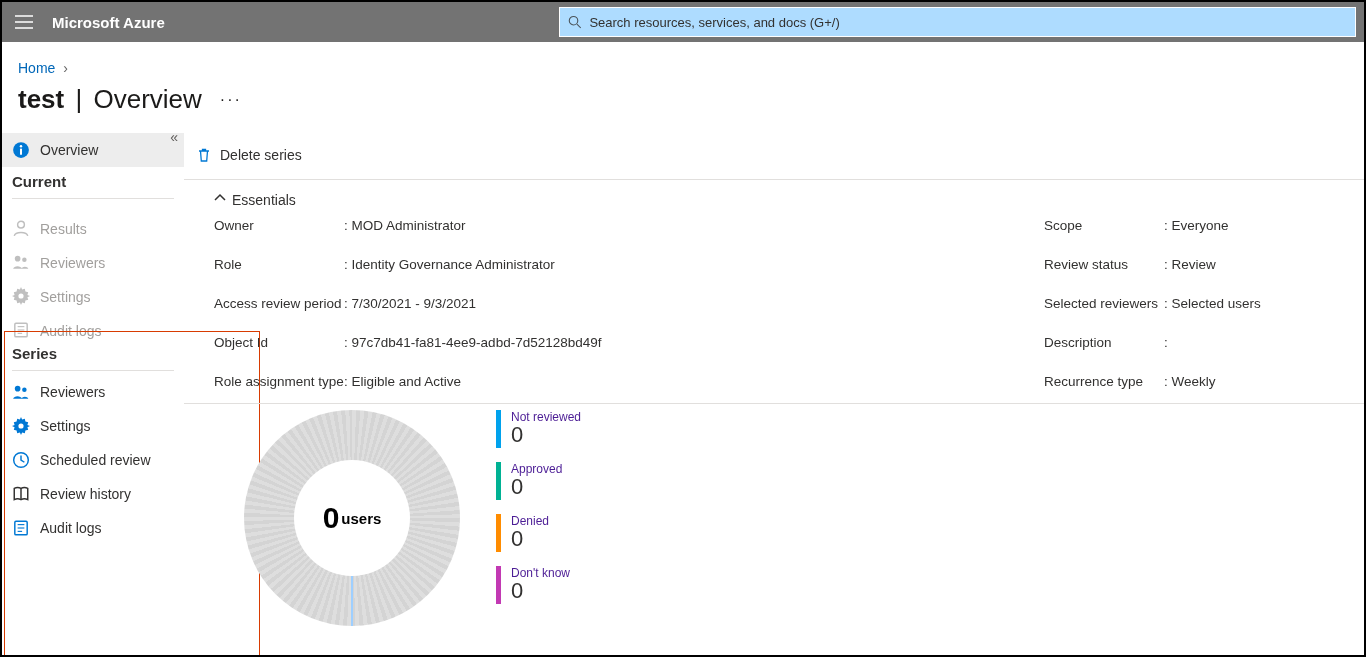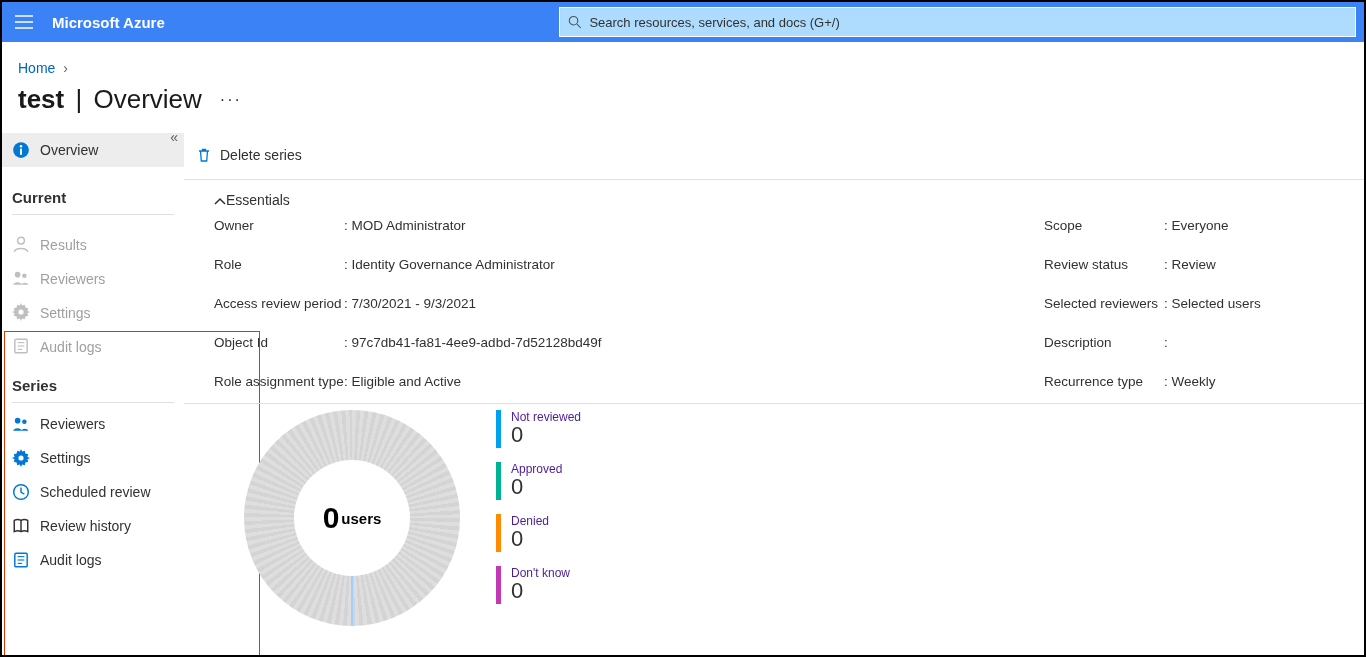--- a/index.html
+++ b/index.html
@@ -1,20 +1,20 @@
 <!DOCTYPE html>
 <html><head>
 <meta charset="utf-8">
 <style>
   * { box-sizing: border-box; margin: 0; padding: 0; }
   html, body { width: 1366px; height: 657px; font-family: "Segoe UI", Arial, sans-serif; background: #fff; overflow: hidden; }
   body { border: 2px solid #000; position: relative; }
 
   
-  .topbar { height: 40px; background: #3b82f6; display: flex; align-items: center; color: #fff; }
+  .topbar { height: 40px; background: #737373; display: flex; align-items: center; color: #fff; }
   .menu-btn { width: 44px; height: 40px; display:flex; align-items:center; justify-content:center; cursor:pointer; }
   .menu-btn svg { width:18px; height:14px; }
   .brand { font-size:15px; font-weight:600; margin-left:6px;}
   .search-wrap { flex:1; height: 24px; display:flex; align-items:center; padding:4px 8px 4px 0;}
   .search-box { flex:1; height:30px; background:#aedcff; border:1px solid #fff; display:flex; align-items:center; padding:0 8px; }
   .search-box svg { width:14px; height:14px; margin-right:8px; opacity:.8;}
   .search-box input { border:none; background:transparent; outline:none; width:100%; font-size:13px; color:#1a1a1a;}
   .search-box input::placeholder{color:#323130;}
 
   
@@ -30,32 +30,32 @@
   .outer { display:flex; flex-direction:column; height: calc(657px - 44px); }
 
   
   .side { width: 262px; position:relative;}
   .collapse { position:absolute; top:-4px; right:6px; font-size:14px; color:#605e5c; cursor:pointer;}
   .nav-item { height:34px; display:flex; align-items:center; padding:0 10px; font-size:14px; color:#323130; cursor:pointer;}
   .nav-item.active { background:#ededed;}
   .nav-item.dim { color:#a19f9d;align-items:flex-end;}
   .nav-item .ico { width:18px; height:18px; margin-right:10px; display:flex; align-items:center; justify-content:center;}
   .nav-item .ico svg{max-width:18px;max-height:18px;}
-  .nav-group { padding:22px 10px 4px 10px; font-size:15px; font-weight:600; color:#323130;}
+  .nav-group { padding:6px 10px 4px 10px; font-size:15px; font-weight:600; color:#323130;}
   .group-line { height:1px; background:#e1dfdd; margin:4px 10px 4px 10px;}
   .red-box { position:absolute; left:2px; top:198px; width:256px; height:366px; border:1px solid #d83b01; pointer-events:none;}
 
   
   .content { flex:1; padding:0; position:relative;}
   .toolbar { height:36px; display:flex; align-items:center; padding-left:12px; margin-top:4px;}
   .toolbar .tool { display:flex; align-items:center; font-size:14px; color:#323130; cursor:pointer;}
   .toolbar .tool svg{ width:16px; height:16px; margin-right:8px; stroke:#0078d4;}
   .hr{height:1px;background:#e1dfdd; margin-top:6px;}
 
-  .essentials-hdr{ display:flex; align-items:flex-end; padding:12px 0 10px 30px; font-size:14px; color:#323130; cursor:pointer;}
+  .essentials-hdr{ display:flex; align-items:flex-start; gap:6px; padding:12px 0 10px 30px; font-size:14px; color:#323130; cursor:pointer;}
   .essentials-grid{ display:flex; padding-left:30px;}
   .ess-col{ display:flex; flex-direction:column; gap:24px;}
   .ess-col.labels{ width:130px;}
   .ess-col.vals{ width:520px;}
   .ess-col.labels2{ width:120px; margin-left:180px;}
   .ess-col.vals2{ width:200px;}
   .ess-col div{ font-size:13.5px; color:#323130;}
   .colons div::before{content:":  ";}
   .hr2{height:1px;background:#e1dfdd; margin:14px 0 0 0;}
 

